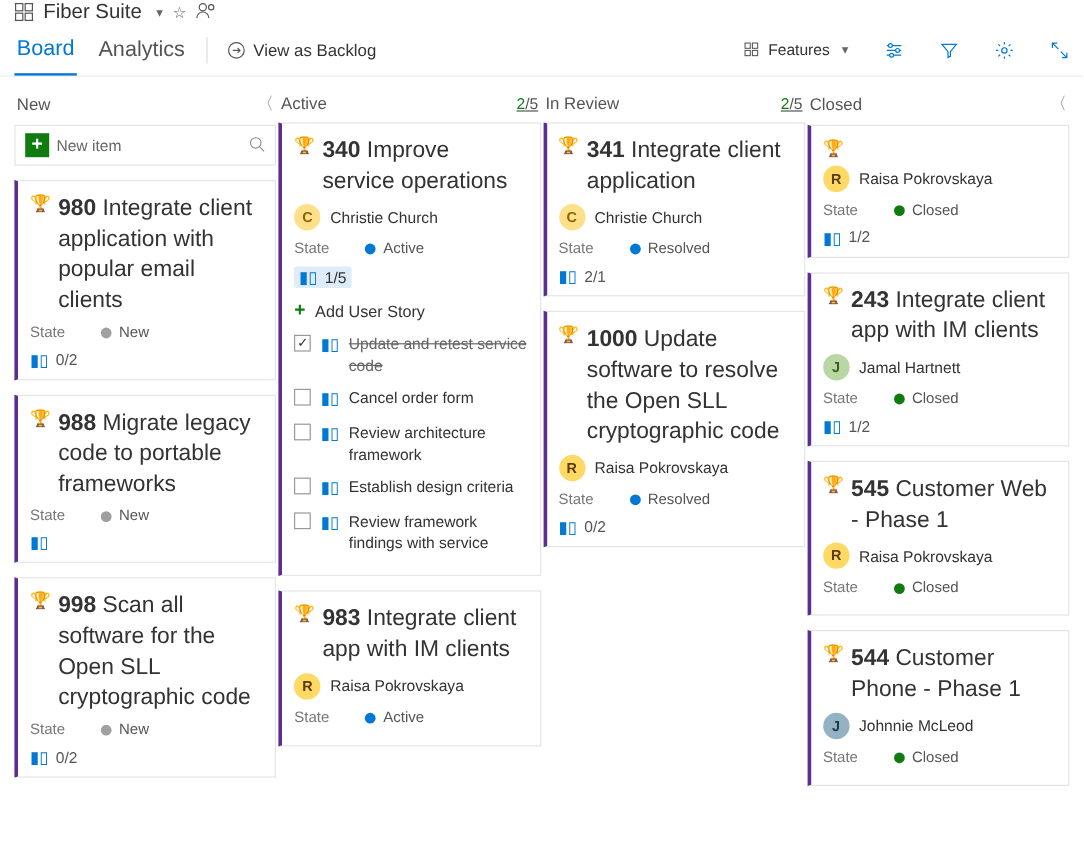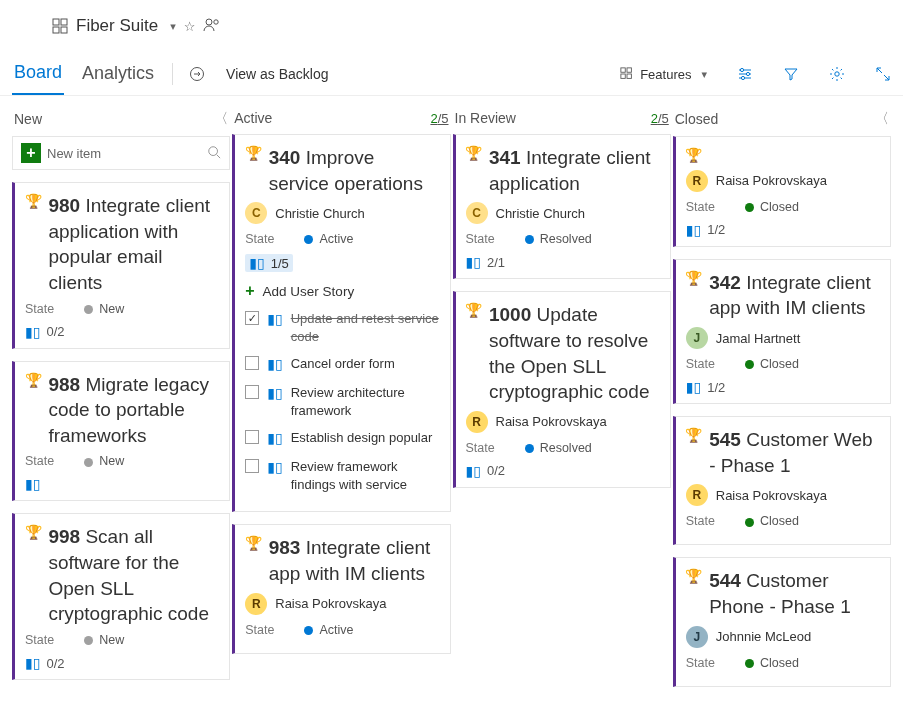--- a/index.html
+++ b/index.html
@@ -1,29 +1,29 @@
 <!DOCTYPE html>
 <html><head>
 <meta charset="utf-8">
 <style>
   * { box-sizing: border-box; margin: 0; padding: 0; }
   body { font-family: "Segoe UI", Arial, sans-serif; font-size: 13px; color: #333; background: #fff; width: 903px; }
   
-  .header { display: flex; align-items: center; padding: 16px 12px; gap: 8px; margin-left: 40px; }
+  .header { display: flex; align-items: center; padding: 0 12px; gap: 8px; }
   .app-icon { width: 16px; height: 16px; display: inline-flex; align-items: center; }
   .title { font-size: 17px; font-weight: 400; }
   .chev { color: #666; font-size: 11px; margin-left:4px;}
   .star-icon, .people-icon { color: #666; cursor: pointer; }
   
   .tabs-row { display: flex; align-items: center; padding: 0 12px; border-bottom: 1px solid #eee; gap: 16px; }
   .tab { padding: 10px 2px; color: #555; cursor: pointer; font-size: 18px;}
   .tab.active { color: #0078d4; border-bottom: 2px solid #0078d4; font-weight:400;}
   .vsep { width:1px; height:22px; background:#ddd; }
-  .view-backlog { display:flex; align-items:center; gap:21px; color:#333; cursor:pointer; font-size:14px;}
-  .tabs-right { margin-left:auto; display:flex; align-items:flex-end; gap:30px; }
+  .view-backlog { display:flex; align-items:center; gap:6px; color:#333; cursor:pointer; font-size:14px;}
+  .tabs-right { margin-left:auto; display:flex; align-items:center; gap:30px; }
   .features-dd { display:flex; align-items:center; gap:6px; cursor:pointer; font-size:13px;}
   .icon-btn { color:#0078d4; cursor:pointer; display:inline-flex; }
   
   .board { display:grid; grid-template-columns: 1fr 1fr 1fr 1fr; gap:2px; padding:10px 12px; }
   .col-head { display:flex; align-items:center; padding:4px 2px 8px; color:#555; font-size:14px;}
   .col-head .cnt { margin-left:auto; font-size:13px; color:#555;text-decoration:underline;}
   .col-head .cnt .g { color:#107c10; }
   .col-head .chevL { margin-left:auto; color:#888; cursor:pointer;}
   
   .new-item-row { display:flex; align-items:center; gap:6px; border:1px solid #e5e5e5; padding:6px 8px; margin-bottom:12px;}
@@ -231,21 +231,21 @@
             <span>Cancel order form</span>
           </div>
         <div class="sub-item">
             <span class="cb"></span>
             <span class="book-ic">▮▯</span>
             <span>Review architecture framework</span>
           </div>
         <div class="sub-item">
             <span class="cb"></span>
             <span class="book-ic">▮▯</span>
-            <span>Establish design popular</span>
+            <span>Establish design criteria</span>
           </div>
         <div class="sub-item">
             <span class="cb"></span>
             <span class="book-ic">▮▯</span>
             <span>Review framework findings with service</span>
           </div>
       </div>
     </div>
 
     <div class="card">
@@ -329,21 +329,21 @@
         </div>
       <div class="prog-row">
           <span class="book-ic">▮▯</span>
           <span>1/2</span>
         </div>
     </div>
 
     <div class="card">
       <div class="card-title-row">
           <span class="trophy">🏆</span>
-        <span class="card-title"><span class="num">342</span> <span>Integrate client app with IM clients</span></span>
+        <span class="card-title"><span class="num">243</span> <span>Integrate client app with IM clients</span></span>
         </div>
       <div class="assignee">
           <span class="avatar" style="background:#b8d7a3;color:#3b5b25">J</span>
           <span>Jamal Hartnett</span>
         </div>
       <div class="state-row">
           <span>State</span>
           <span class="state-val"><span class="state-dot dot-green"></span><span>Closed</span></span>
         </div>
       <div class="prog-row">

